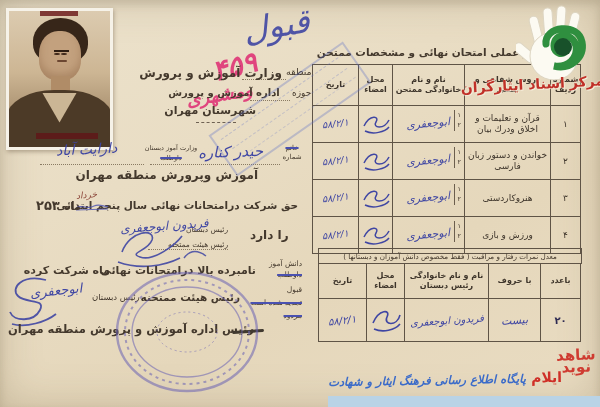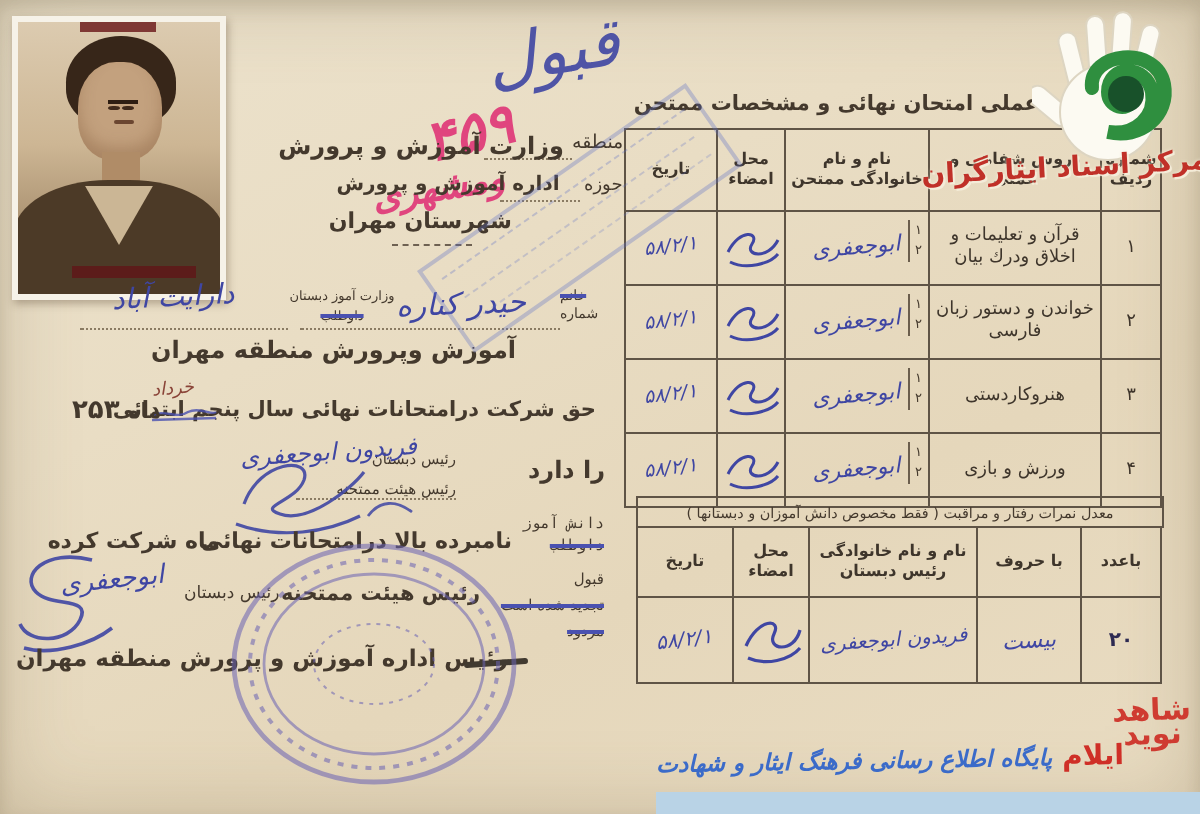--- a/index.html
+++ b/index.html
@@ -114,21 +114,21 @@
   <div class="abs dotline" style="left:242px;top:78px;width:44px;"></div>
   <div class="abs rtl printed bold nowrap" style="left:160px;top:66px;width:122px;font-size:12px;text-align:center;">وزارت آموزش و پرورش</div>
 
   <div class="abs rtl printed" style="left:292px;top:88px;font-size:9px;">حوزه</div>
   <div class="abs dotline" style="left:250px;top:99px;width:40px;"></div>
   <div class="abs rtl printed bold nowrap" style="left:168px;top:87px;width:112px;font-size:10px;text-align:center;">اداره آموزش و پرورش</div>
 
   <div class="abs rtl printed bold nowrap" style="left:176px;top:104px;width:80px;font-size:11px;text-align:center;">شهرستان مهران</div>
   <div class="abs dashline" style="left:196px;top:121px;width:40px;"></div>
 
-  <div class="abs rtl printed tiny" style="left:280px;top:144px;text-align:left;width:24px;font-family:Liberation Serif, serif;">
+  <div class="abs rtl printed tiny" style="left:280px;top:144px;text-align:center;width:24px;font-family:Liberation Serif, serif;">
     <div class="struck">خانم</div>
     <div>شماره</div>
   </div>
   <div class="abs hw" style="left:198px;top:143px;font-size:15px;transform:rotate(-2deg);">حیدر کناره</div>
   <div class="abs dotline" style="left:150px;top:163px;width:130px;"></div>
   <div class="abs rtl printed" style="left:144px;top:144px;text-align:center;width:54px;font-size:6.5px;line-height:1.5;">
     <div>وزارت آموز دبستان</div>
     <div class="struck">داوطلب</div>
   </div>
   <div class="abs hw" style="left:56px;top:141px;font-size:14px;transform:rotate(-3deg);">دارایت آباد</div>
@@ -137,29 +137,29 @@
   <div class="abs rtl printed bold nowrap" style="left:98px;top:168px;width:160px;font-size:12px;text-align:center;">آموزش وپرورش منطقه مهران</div>
 
   <div class="abs rtl printed bold nowrap" style="left:108px;top:199px;width:190px;font-size:10.5px;text-align:right;">حق شرکت درامتحانات نهائی سال پنجم ابتدائی</div>
   <div class="abs" style="left:76px;top:190px;font-size:9px;color:#8a4438;font-style:italic;transform:rotate(-5deg);">خرداد</div>
   <svg class="abs" style="left:74px;top:202px;" width="36" height="10" viewBox="0 0 36 10">
     <path d="M2 6 C8 2,14 8,20 4 C26 1,32 6,34 4 M2 8 L34 7" stroke="#4a51b0" stroke-width="1.2" fill="none" opacity=".8"></path>
   </svg>
   <div class="abs rtl printed bold" style="left:64px;top:200px;font-size:10.5px;">ماه</div>
   <div class="abs printed bold" style="left:36px;top:198px;font-size:13px;">۲۵۳</div>
 
-  <div class="abs rtl printed bold" style="left:250px;top:228px;font-size:12px;margin-left:14px;">را دارد</div>
+  <div class="abs rtl printed bold" style="left:250px;top:228px;font-size:12px;">را دارد</div>
   <div class="abs rtl printed t75" style="left:158px;top:225px;width:70px;text-align:right;">رئیس دبستان</div>
   <div class="abs hw" style="left:120px;top:219px;font-size:12px;transform:rotate(-4deg);">فریدون ابوجعفری</div>
   <div class="abs rtl printed t75" style="left:148px;top:240px;width:80px;text-align:right;border-bottom:1px dotted #8a7b63;">رئیس هیئت ممتحنه</div>
   <svg class="abs" style="left:112px;top:226px;" width="74" height="42" viewBox="0 0 74 42">
     <path d="M10 26 C18 4,44 2,40 14 C36 25,16 27,28 31 C42 36,64 18,70 10 M6 36 C28 44,52 40,68 32" stroke="#3f46a3" stroke-width="1.6" fill="none" opacity=".9"></path>
   </svg>
 
-  <div class="abs rtl printed t75" style="left:258px;top:258px;width:44px;text-align:right;line-height:1.5;font-family:Liberation Mono, monospace;">
+  <div class="abs rtl printed t75" style="left:258px;top:258px;width:44px;text-align:right;line-height:1.5;">
     <div>دانش آموز</div>
     <div class="struck">داوطلب</div>
   </div>
   <svg class="abs" style="left:182px;top:248px;" width="26" height="14" viewBox="0 0 26 14">
     <path d="M2 10 C8 2,16 2,24 8" stroke="#3f46a3" stroke-width="1.4" fill="none" opacity=".85"></path>
   </svg>
   <div class="abs rtl printed bold nowrap" style="left:116px;top:264px;width:140px;text-align:center;font-size:11px;">نامبرده بالا درامتحانات نهائی</div>
   <div class="abs rtl printed bold nowrap" style="left:28px;top:264px;width:82px;text-align:center;font-size:11px;">ماه شرکت کرده</div>
 
   <div class="abs rtl printed" style="left:248px;top:284px;width:54px;text-align:right;font-size:7.5px;line-height:1.7;">

